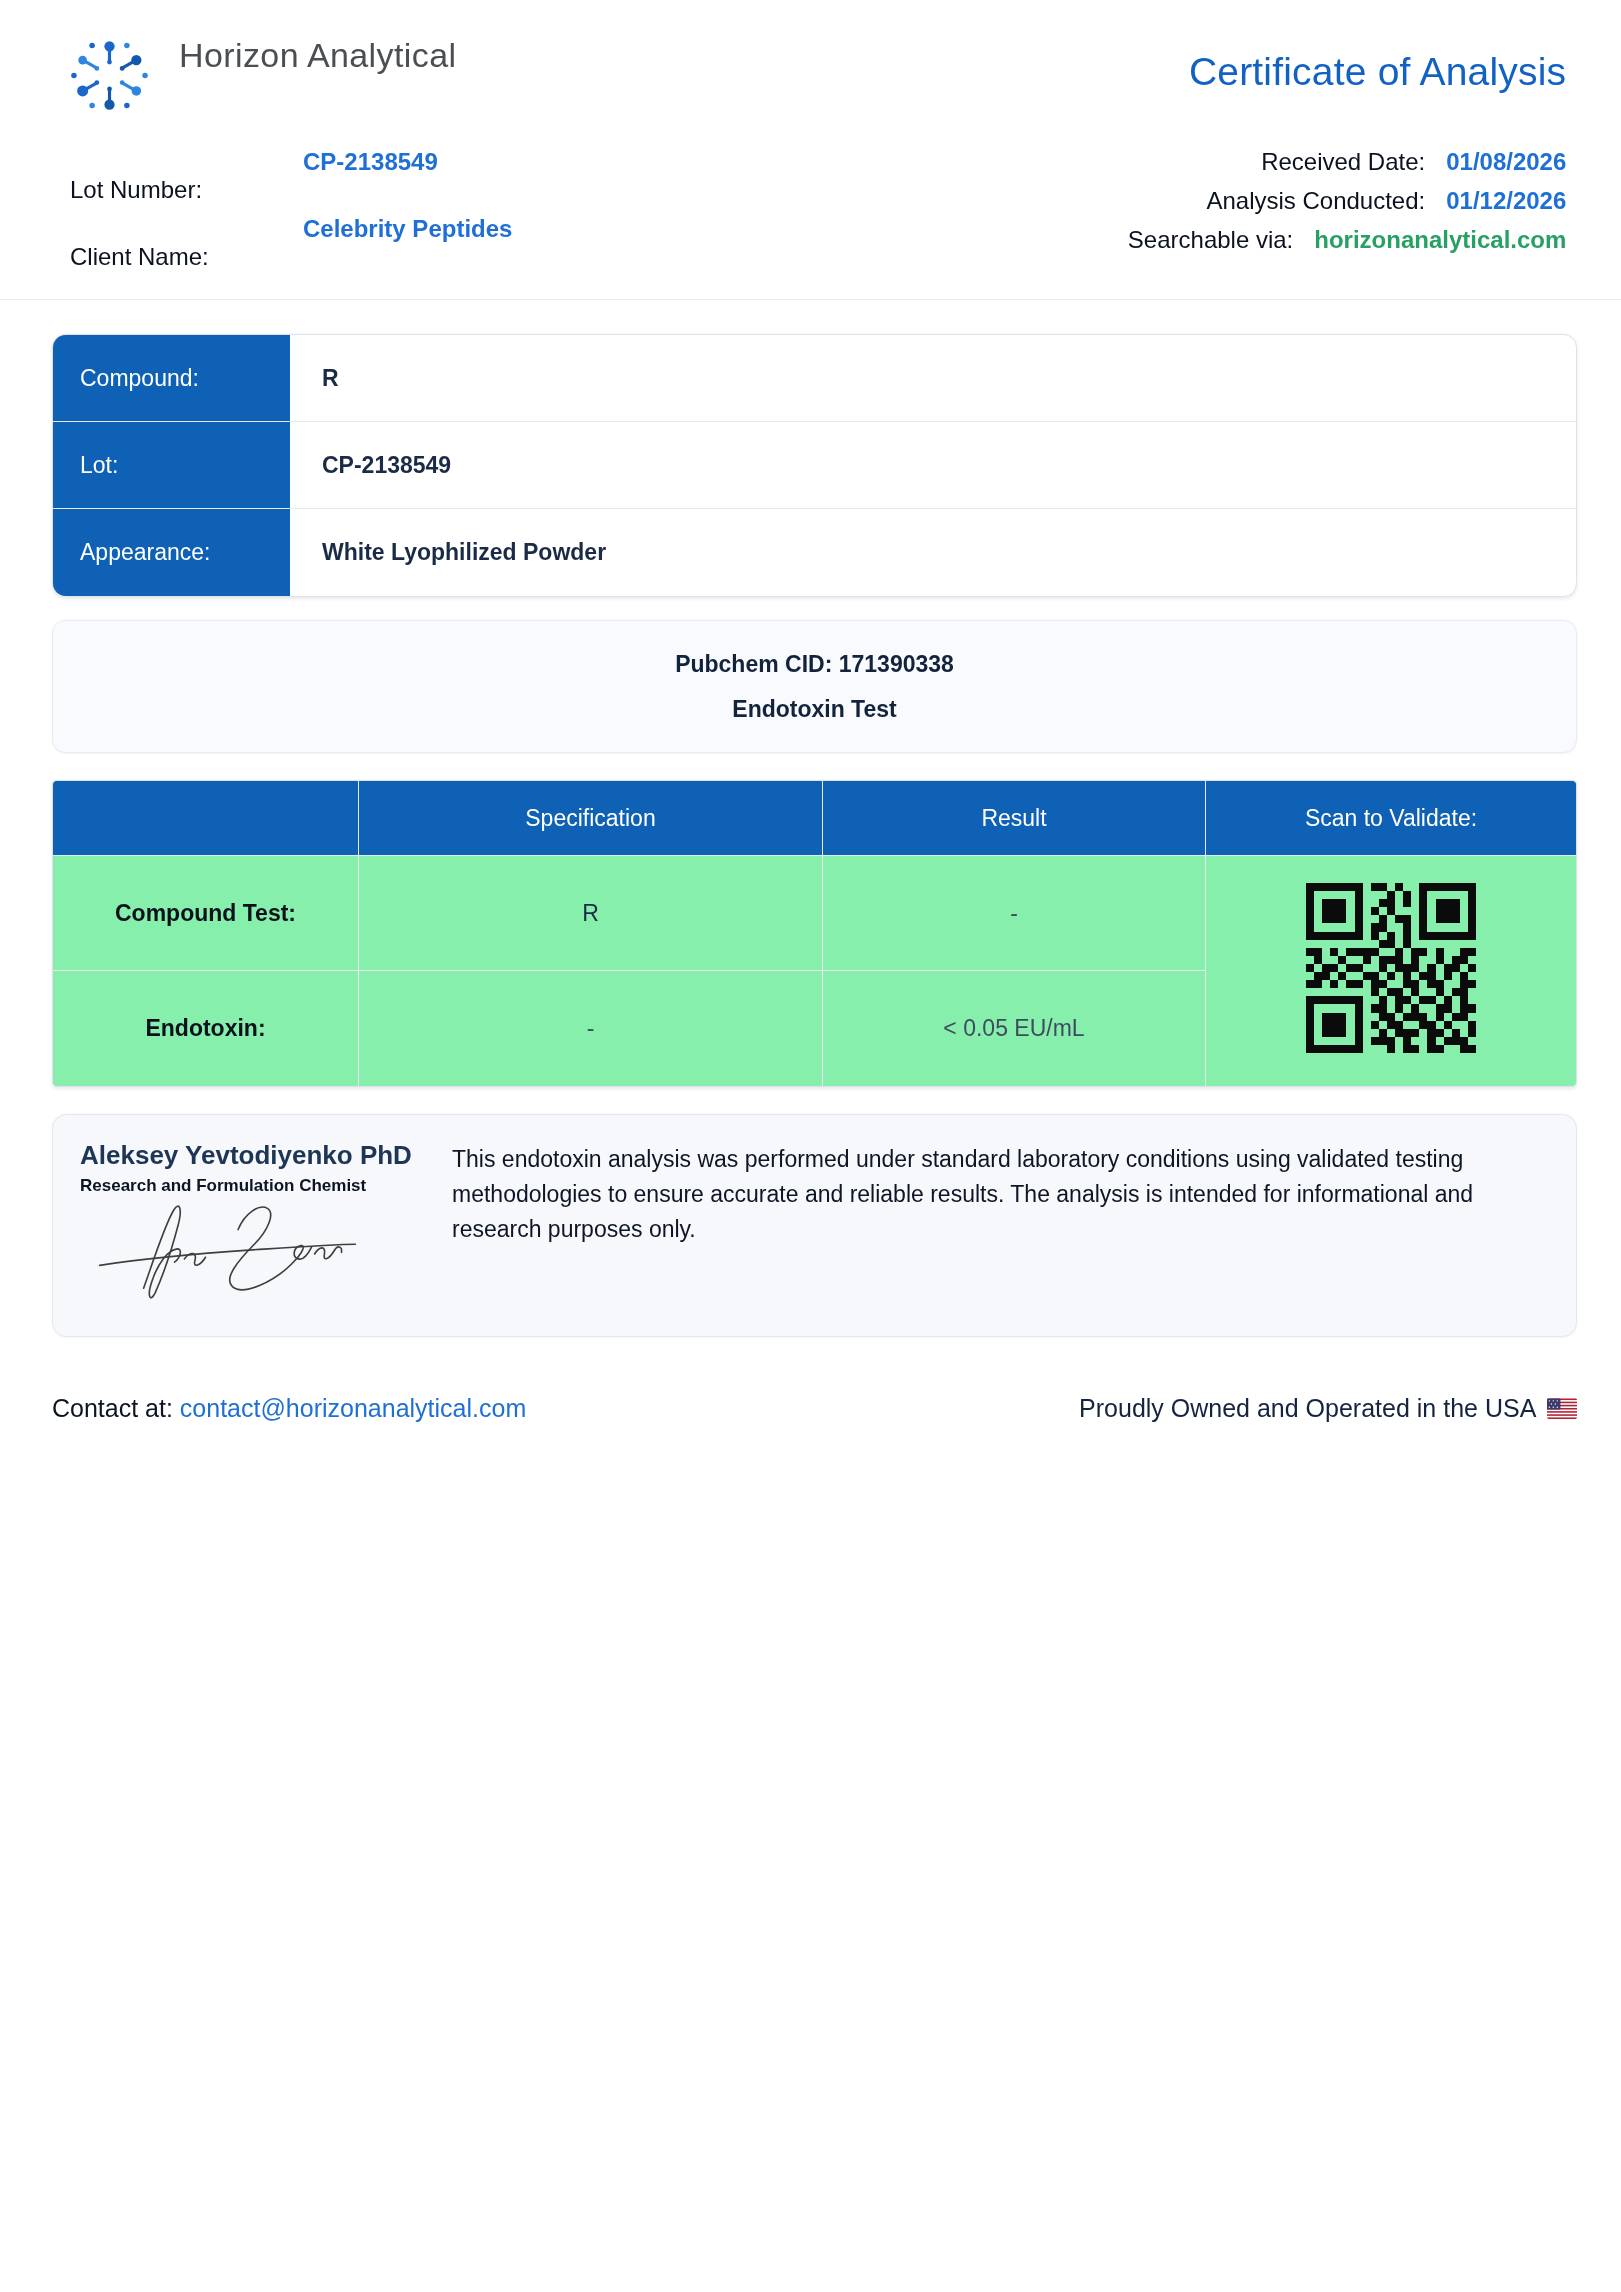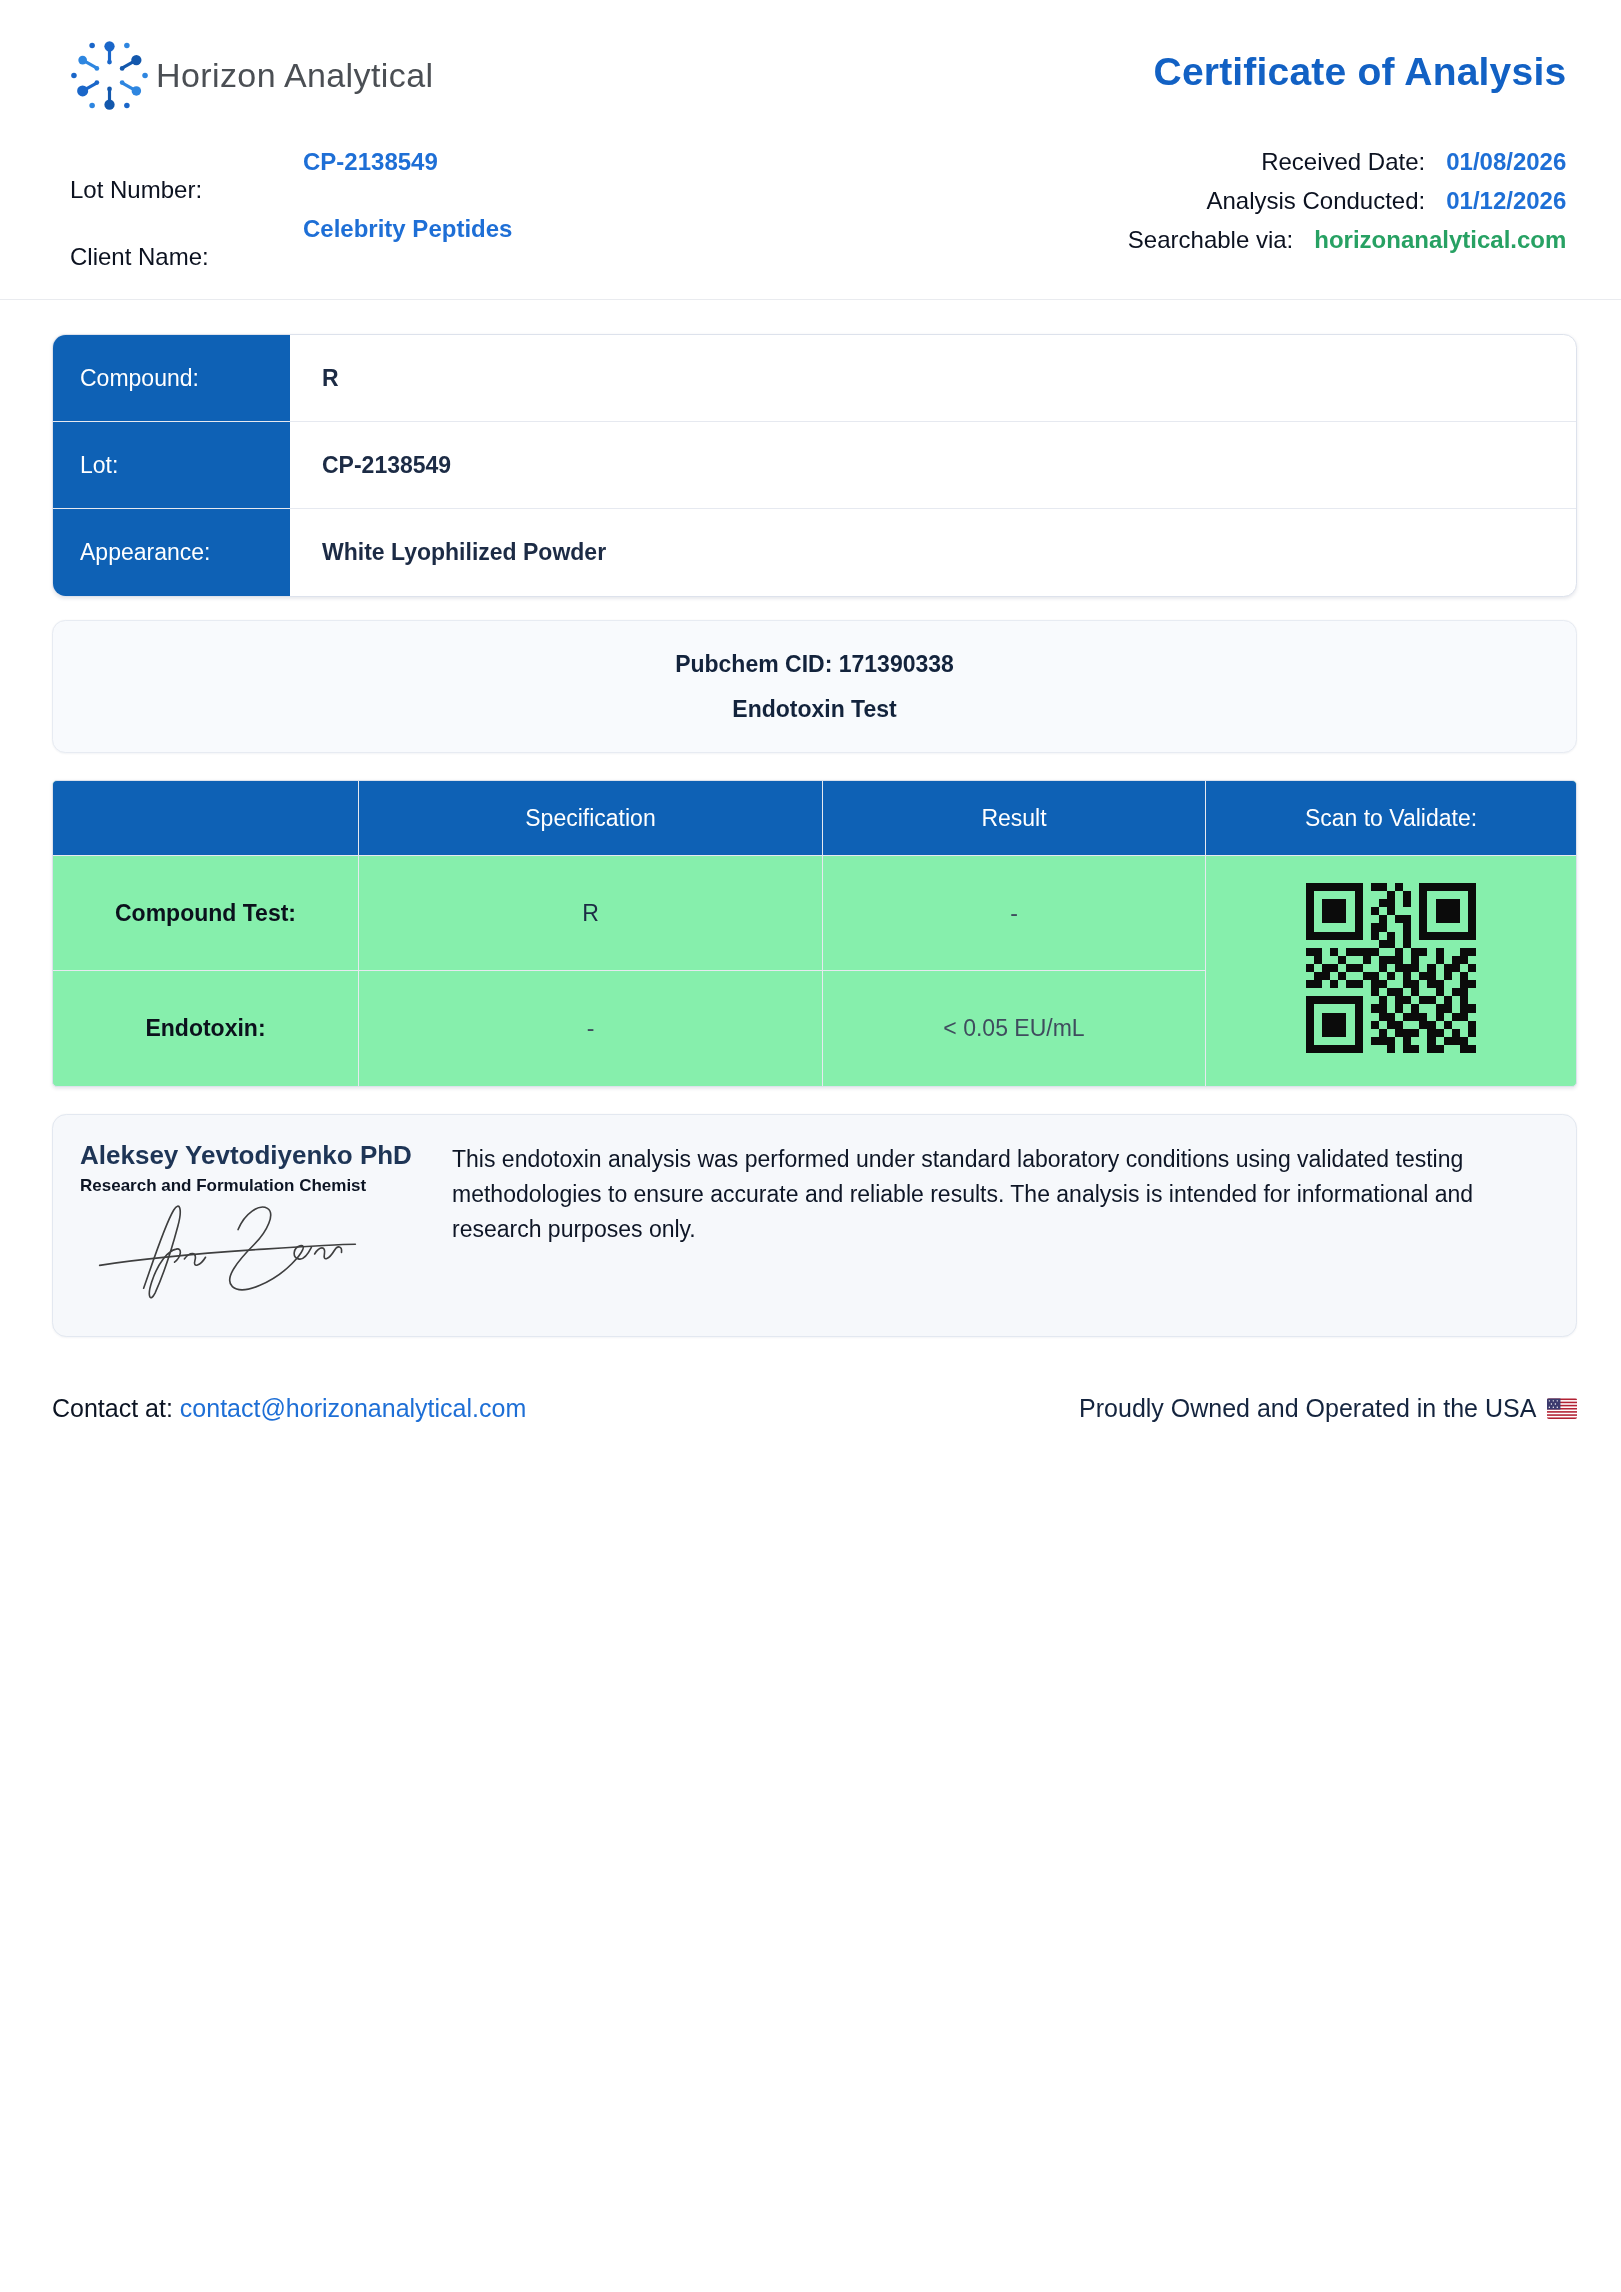--- a/index.html
+++ b/index.html
@@ -6,24 +6,24 @@
   html, body { margin: 0; padding: 0; background: #ffffff; }
   body {
     width: 1622px; height: 2293px;
     font-family: "Liberation Sans", "DejaVu Sans", sans-serif;
     color: #0d1524;
   }
   .page { width: 1622px; padding: 36px 45px 0 52px; }
 
   
   .top { display: flex; justify-content: space-between; align-items: flex-start; padding: 0 10.7px 0 18px; }
-  .brand { display: flex; align-items: center; gap: 7px; }
+  .brand { display: flex; align-items: flex-start; gap: 30px; }
   .logo { width: 79px; height: 79px; }
   .brand-name { font-size: 34px; font-weight: 500; color: #4b4f54; letter-spacing: 0.4px; }
-  .doc-title { margin: 14.3px 0 0; font-size: 39px; font-weight: 700; color: var(--title-blue, #1261c4); letter-spacing: 0.2px; text-align: center; }
+  .doc-title { margin: 14.3px 0 0; font-size: 39px; font-weight: 400; color: var(--title-blue, #1261c4); letter-spacing: 0.2px; text-align: center; }
 
   
   .meta { display: flex; justify-content: space-between; margin-top: 27px; padding: 0 10.7px 0 18px; }
   .meta-row { line-height: 39px; font-size: 24px; white-space: nowrap; }
   .meta-left .meta-row { display: grid; grid-template-columns: 233px auto; }
   .meta-label { font-weight: 500; color: #0c1220; margin-top: 28px; }
   .meta-value { font-weight: 700; }
   .meta-value.blue  { color: var(--link-blue, #1e6fd6); }
   .meta-value.green { color: var(--green, #27a163); }
   .meta-right { text-align: right; }

